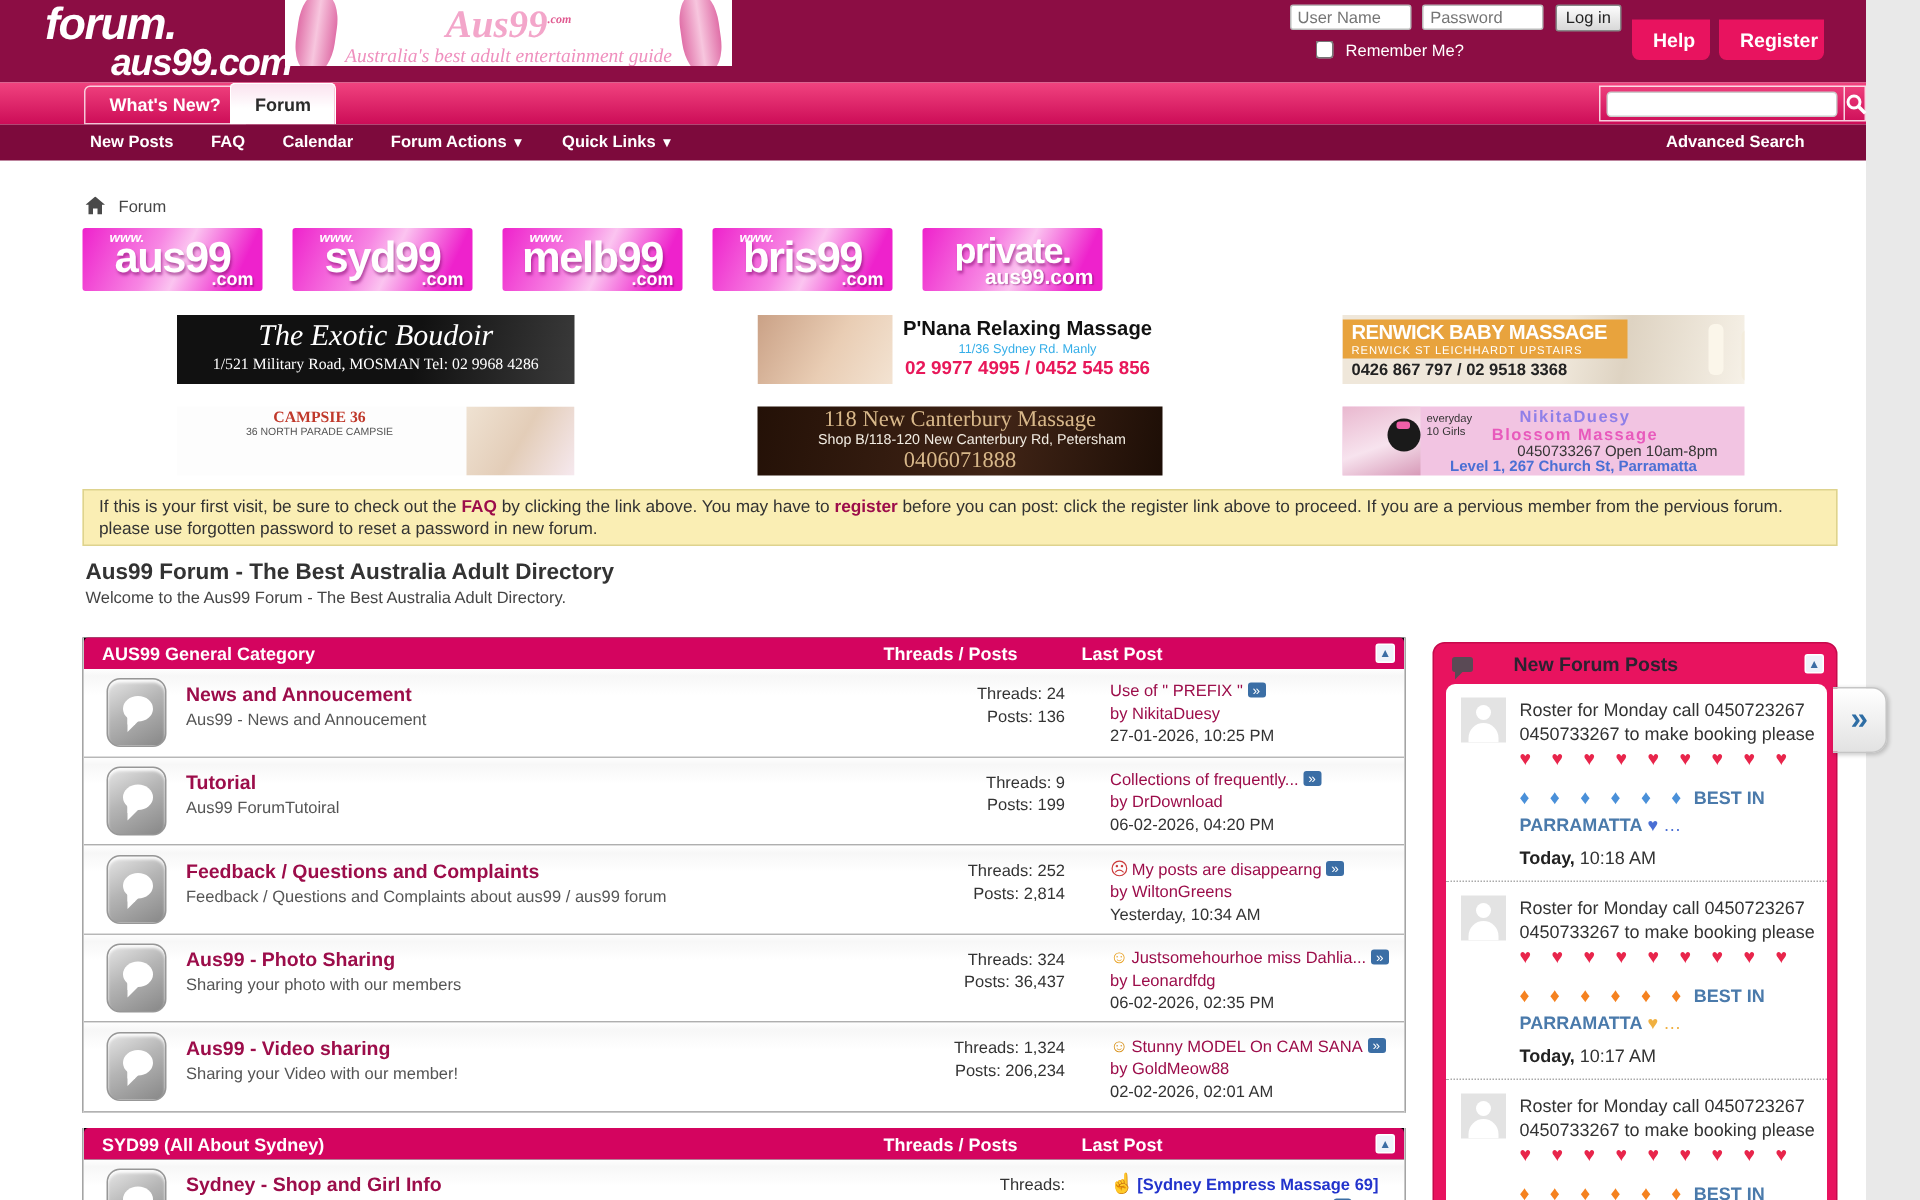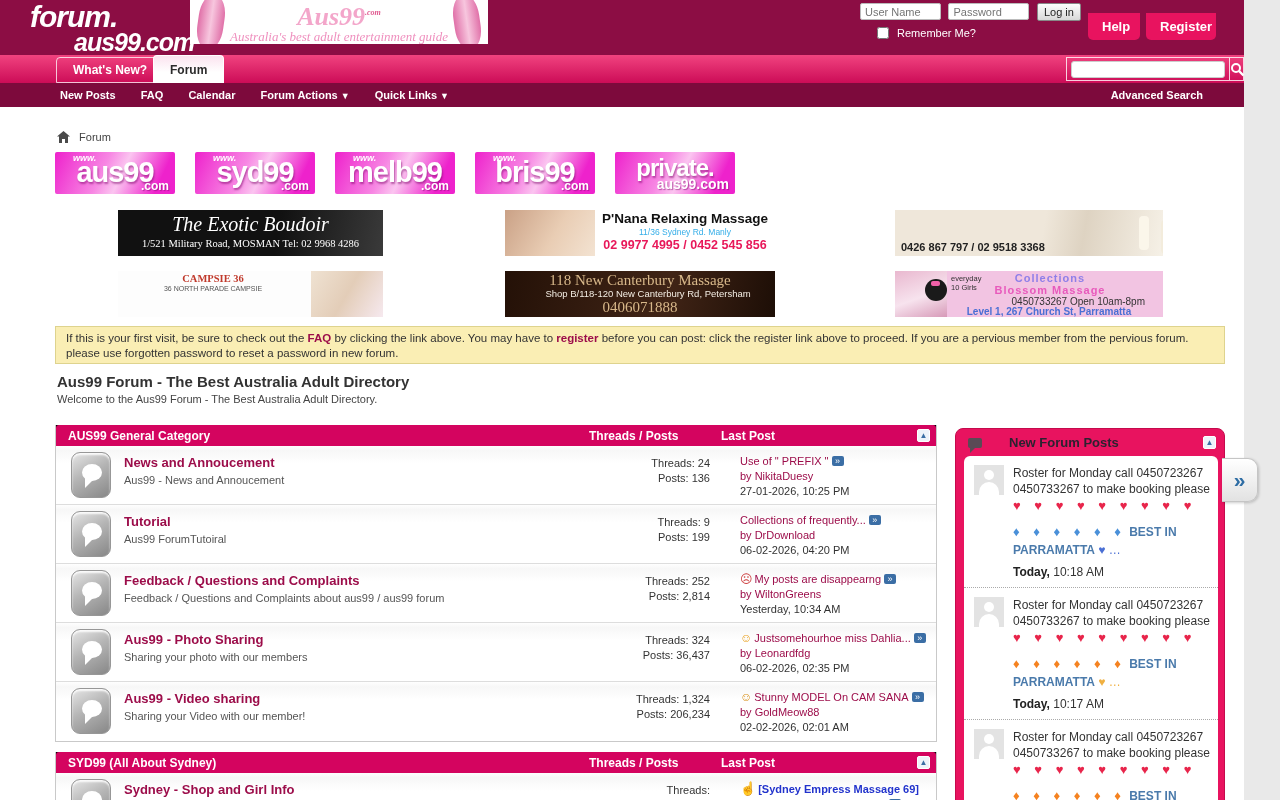--- a/index.html
+++ b/index.html
@@ -256,39 +256,43 @@
   <div class="ad ad-pnana">
     <div class="photo"></div>
     <div class="tx">
       <span class="t">P'Nana Relaxing Massage</span>
       <span class="a">11/36 Sydney Rd. Manly</span>
       <span class="p">02 9977 4995 / 0452 545 856</span>
     </div>
   </div>
   <div class="ad ad-renwick">
     <span class="candle"></span>
+    <div class="band">
+      <span class="t">RENWICK BABY MASSAGE</span>
+      <span class="a">RENWICK ST LEICHHARDT UPSTAIRS</span>
+    </div>
     <span class="p">0426 867 797 / 02 9518 3368</span>
   </div>
 
   <div class="ad ad-golden">
     <span class="c36">CAMPSIE 36</span>
     <span class="a">36 NORTH PARADE CAMPSIE</span>
 
     <div class="photo"></div>
   </div>
   <div class="ad ad-cant">
     <span class="t">118 New Canterbury Massage</span>
     <span class="a">Shop B/118-120 New Canterbury Rd, Petersham</span>
     <span class="p">0406071888</span>
   </div>
   <div class="ad ad-bloss">
     <div class="photo"></div>
     <span class="corner">everyday
 10 Girls</span>
-    <span class="t1">Collections</span>
+    <span class="t1">NikitaDuesy</span>
     <span class="t2">Blossom Massage</span>
     <span class="p">0450733267  Open 10am-8pm</span>
     <span class="a">Level 1, 267 Church St, Parramatta</span>
     <span class="logo"></span>
   </div>
 
   <div class="notice">
     <span>If this is your first visit, be sure to check out the </span><a>FAQ</a><span> by clicking the link above. You may have to </span><a>register</a><span> before you can post: click the register link above to proceed. If you are a pervious member from the pervious forum. please use forgotten password to reset a password in new forum.</span>
   </div>
 

